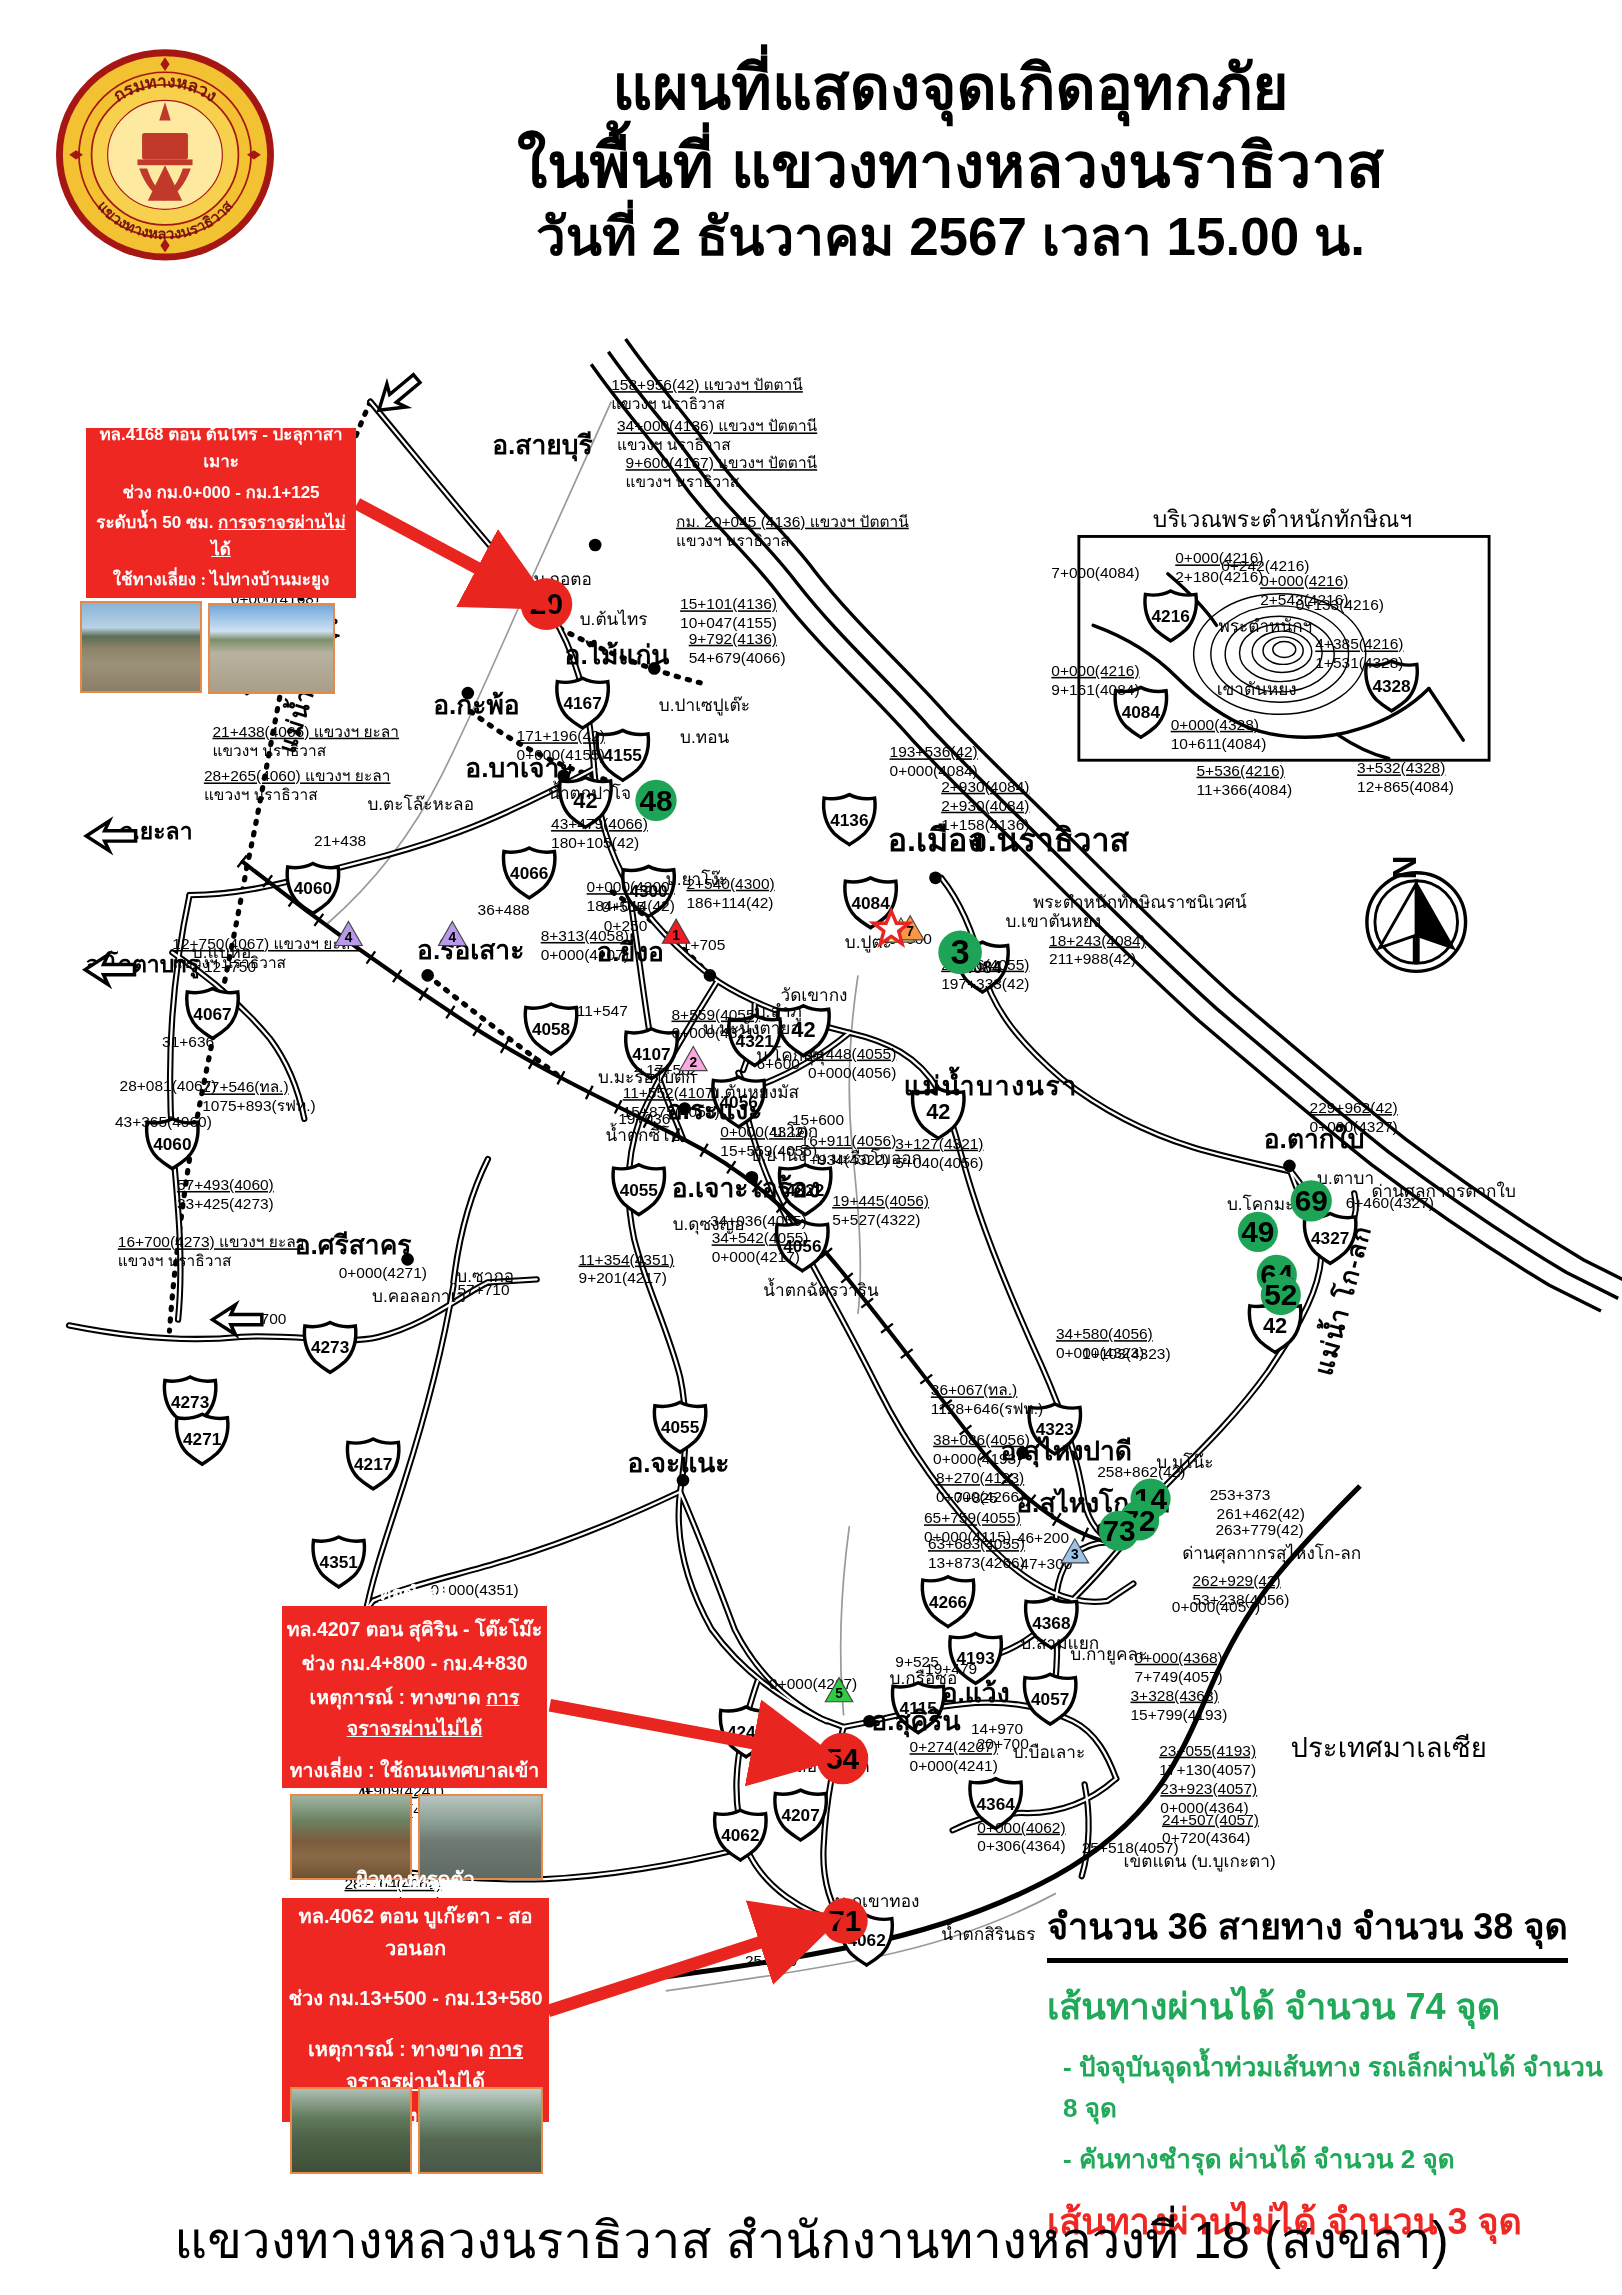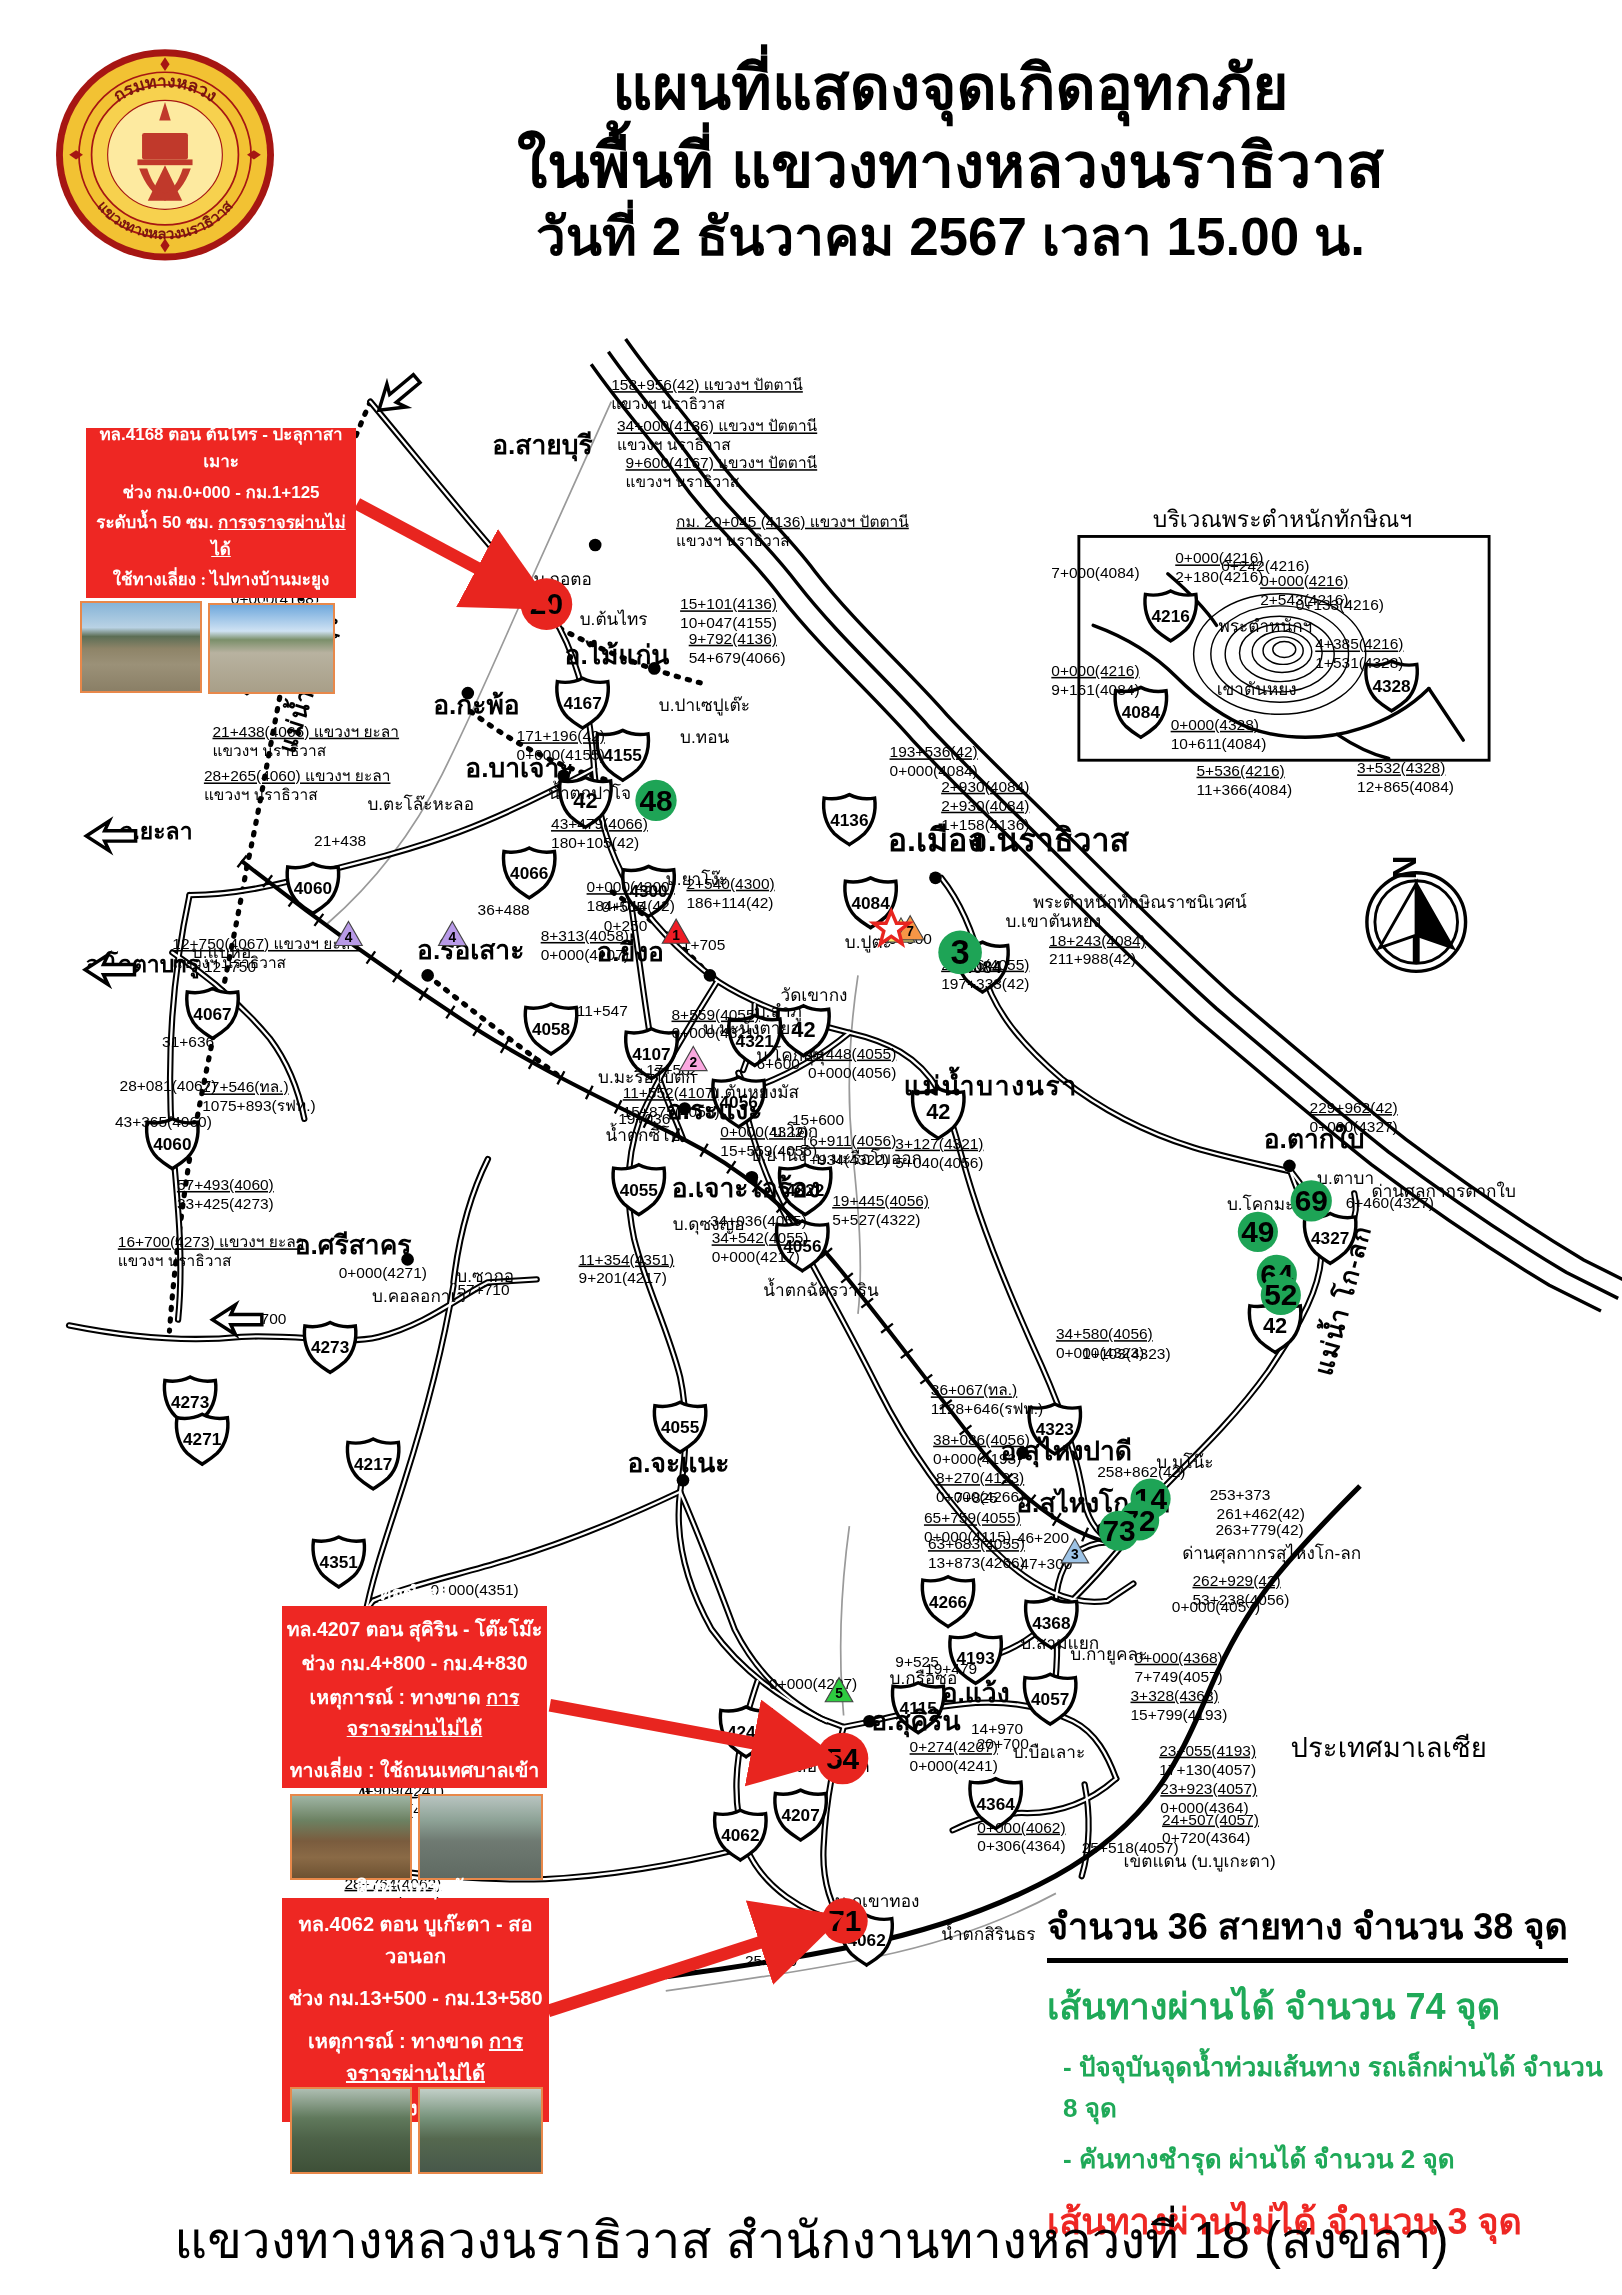--- a/index.html
+++ b/index.html
@@ -683,21 +683,21 @@
       <div style="margin: 1.7px 0px;"><span>ช่วง กม.4+800 - กม.4+830</span></div>
       <div style="margin: 1.7px 0px;"><span>เหตุการณ์ : ทางขาด </span><span class="u">การจราจรผ่านไม่ได้</span></div>
       <div style="margin: 9px 0px;"><span>ทางเลี่ยง : ใช้ถนนเทศบาลเข้าถนน อบต.</span></div>
       <div style="margin: 1.7px 0px;"><span>(ยุติการรายงาน)</span></div>
     </div>
     <div class="photo p3" style="left: 290px; top: 1794px; width: 122px; height: 86px;"></div>
     <div class="photo p4" style="left: 418px; top: 1794px; width: 125px; height: 86px;"></div>
     <div class="abox" style="left: 282px; top: 1898px; width: 267px; height: 224px; font-size: 20px;">
       <div class="ttl" style="margin-bottom: 3.4px;">ผิวทางทรุดตัว</div>
       <div style="margin: 1.7px 0px;"><span>ทล.4062 ตอน บูเก๊ะตา - สอวอนอก</span></div>
-      <div style="margin: 9px 0px;"><span>ช่วง กม.13+500 - กม.13+580</span></div>
+      <div style="margin: 17px 0px;"><span>ช่วง กม.13+500 - กม.13+580</span></div>
       <div style="margin: 1.7px 0px;"><span>เหตุการณ์ : ทางขาด </span><span class="u">การจราจรผ่านไม่ได้</span></div>
       <div style="margin: 1.7px 0px;"><span>เส้นทางเลี่ยง : ทล.4115 , ทล.4207</span></div>
       <div style="margin: 1.7px 0px;"><span>(ยุติการรายงาน)</span></div>
     </div>
     <div class="photo p5" style="left: 290px; top: 2087px; width: 122px; height: 87px;"></div>
     <div class="photo p6" style="left: 418px; top: 2087px; width: 125px; height: 87px;"></div>
   </div>
 
 <div id="legend">
   <div class="lg-title">จำนวน  36  สายทาง จำนวน 38 จุด</div>

